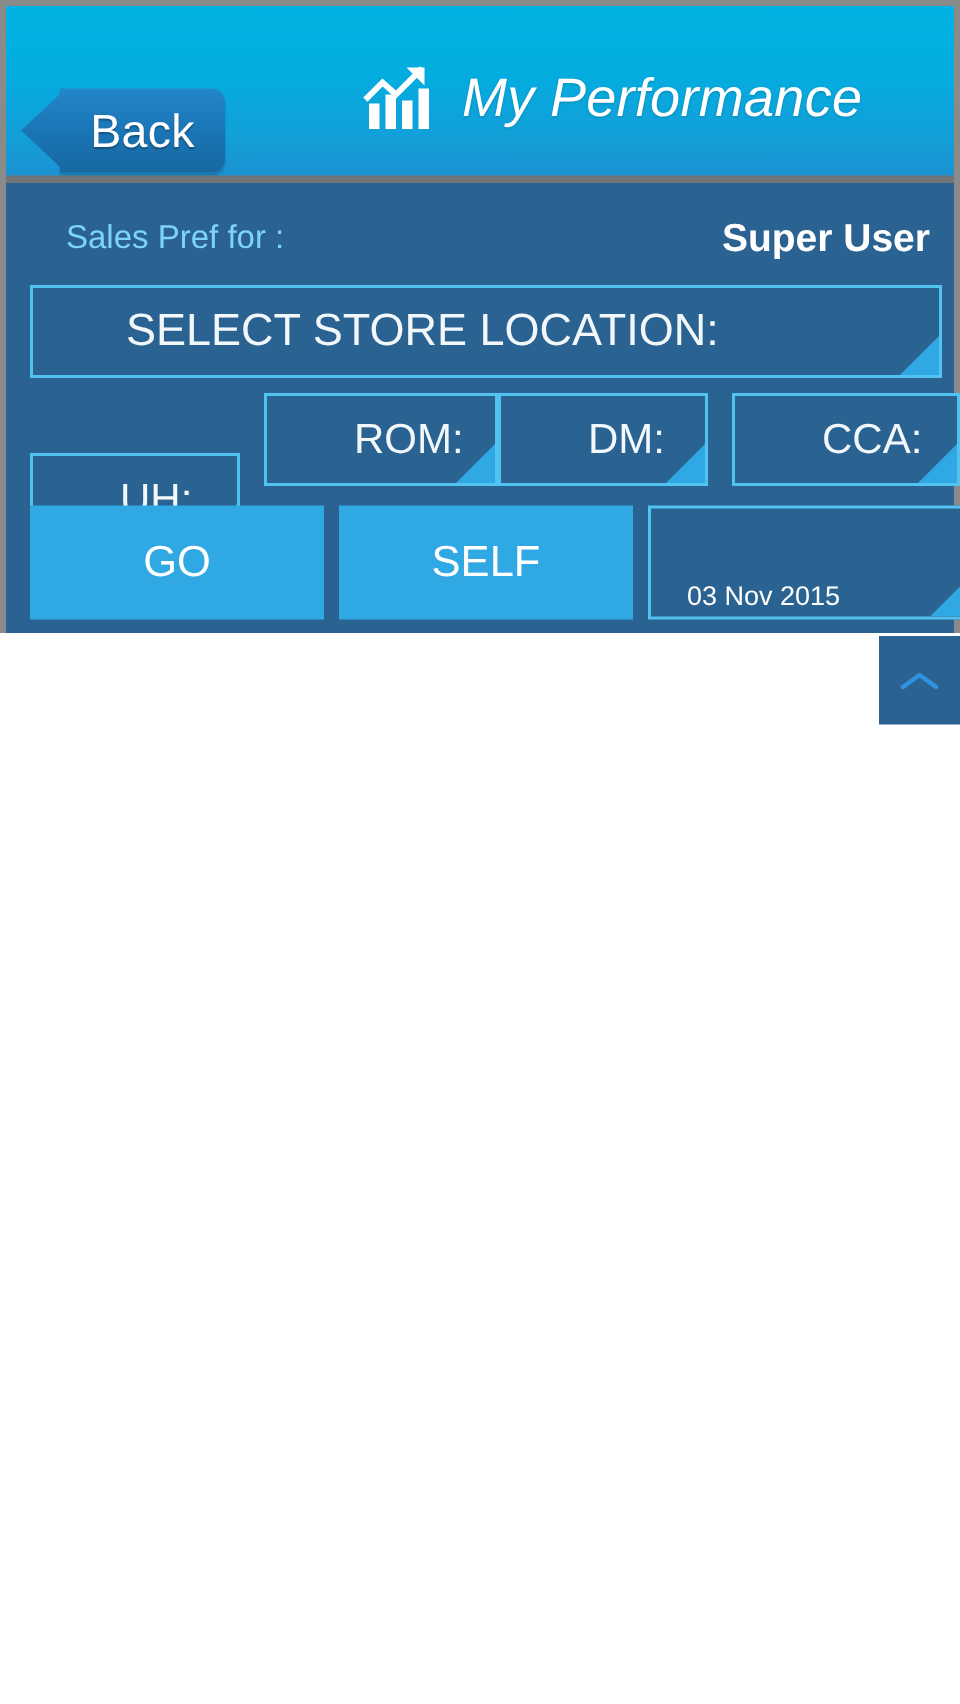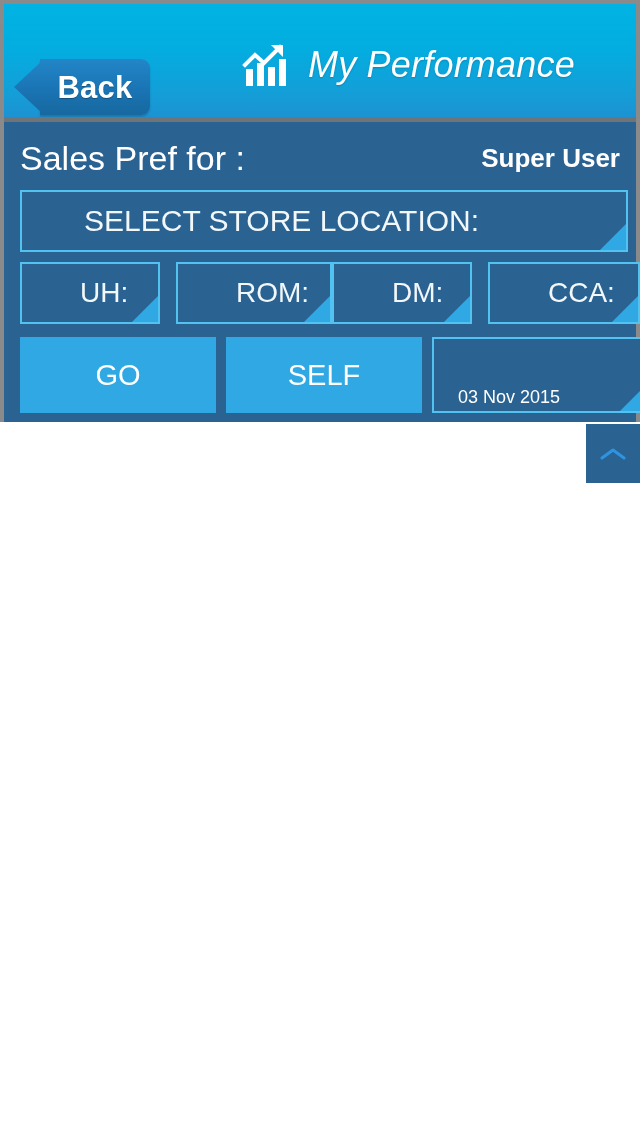--- a/index.html
+++ b/index.html
@@ -52,21 +52,20 @@
     top: 55px;
     width: 110px;
     height: 56px;
     background: linear-gradient(to bottom, #2286c8 0%, #1a74b4 55%, #17689f 100%);
     border-radius: 0 9px 9px 0;
     display: flex;
     align-items: center;
     justify-content: center;
     cursor: pointer;
     box-shadow: 0 2px 2px rgba(0,0,0,0.18);
-    font-weight: bold;
   }
   .back-btn .nib {
     position: absolute;
     left: -26px;
     top: 0;
     width: 30px;
     height: 56px;
     background: linear-gradient(to bottom, #2286c8 0%, #1a74b4 55%, #17689f 100%);
     clip-path: polygon(100% 0, 100% 100%, 0 50%);
   }
@@ -128,24 +127,25 @@
     position: absolute;
     left: 16px;
     right: 16px;
     top: 18px;
     height: 36px;
     display: flex;
     align-items: center;
     justify-content: space-between;
   }
   .pref-label {
-    color: #ffffff;
-    font-size: 34px;
+    color: #7dd3fc;
+    font-size: 22px;
     line-height: 26px;
     white-space: nowrap;
+    margin-left: 24px;
   }
   .pref-user {
     color: #ffffff;
     font-size: 26px;
     line-height: 26px;
     font-weight: bold;
     white-space: nowrap;
   }
 
   
@@ -184,21 +184,21 @@
     width: 608px;
     height: 62px;
   }
   #dd-store .dd-text { font-size: 30px; line-height: 30px; }
 
   .dd-small {
     top: 140px;
     height: 62px;
   }
   .dd-small .dd-text { font-size: 28px; line-height: 28px; padding-left: 18px; }
-  #dd-uh  { left: 16px;  width: 140px; }
+  #dd-uh  { left: 16px;  width: 140px; margin-top: 40px; }
   #dd-rom { left: 172px; width: 156px; }
   #dd-dm  { left: 328px; width: 140px; }
   #dd-cca { left: 484px; width: 152px; }
 
   
   .btn {
     position: absolute;
     top: 215px;
     height: 76px;
     display: flex;

